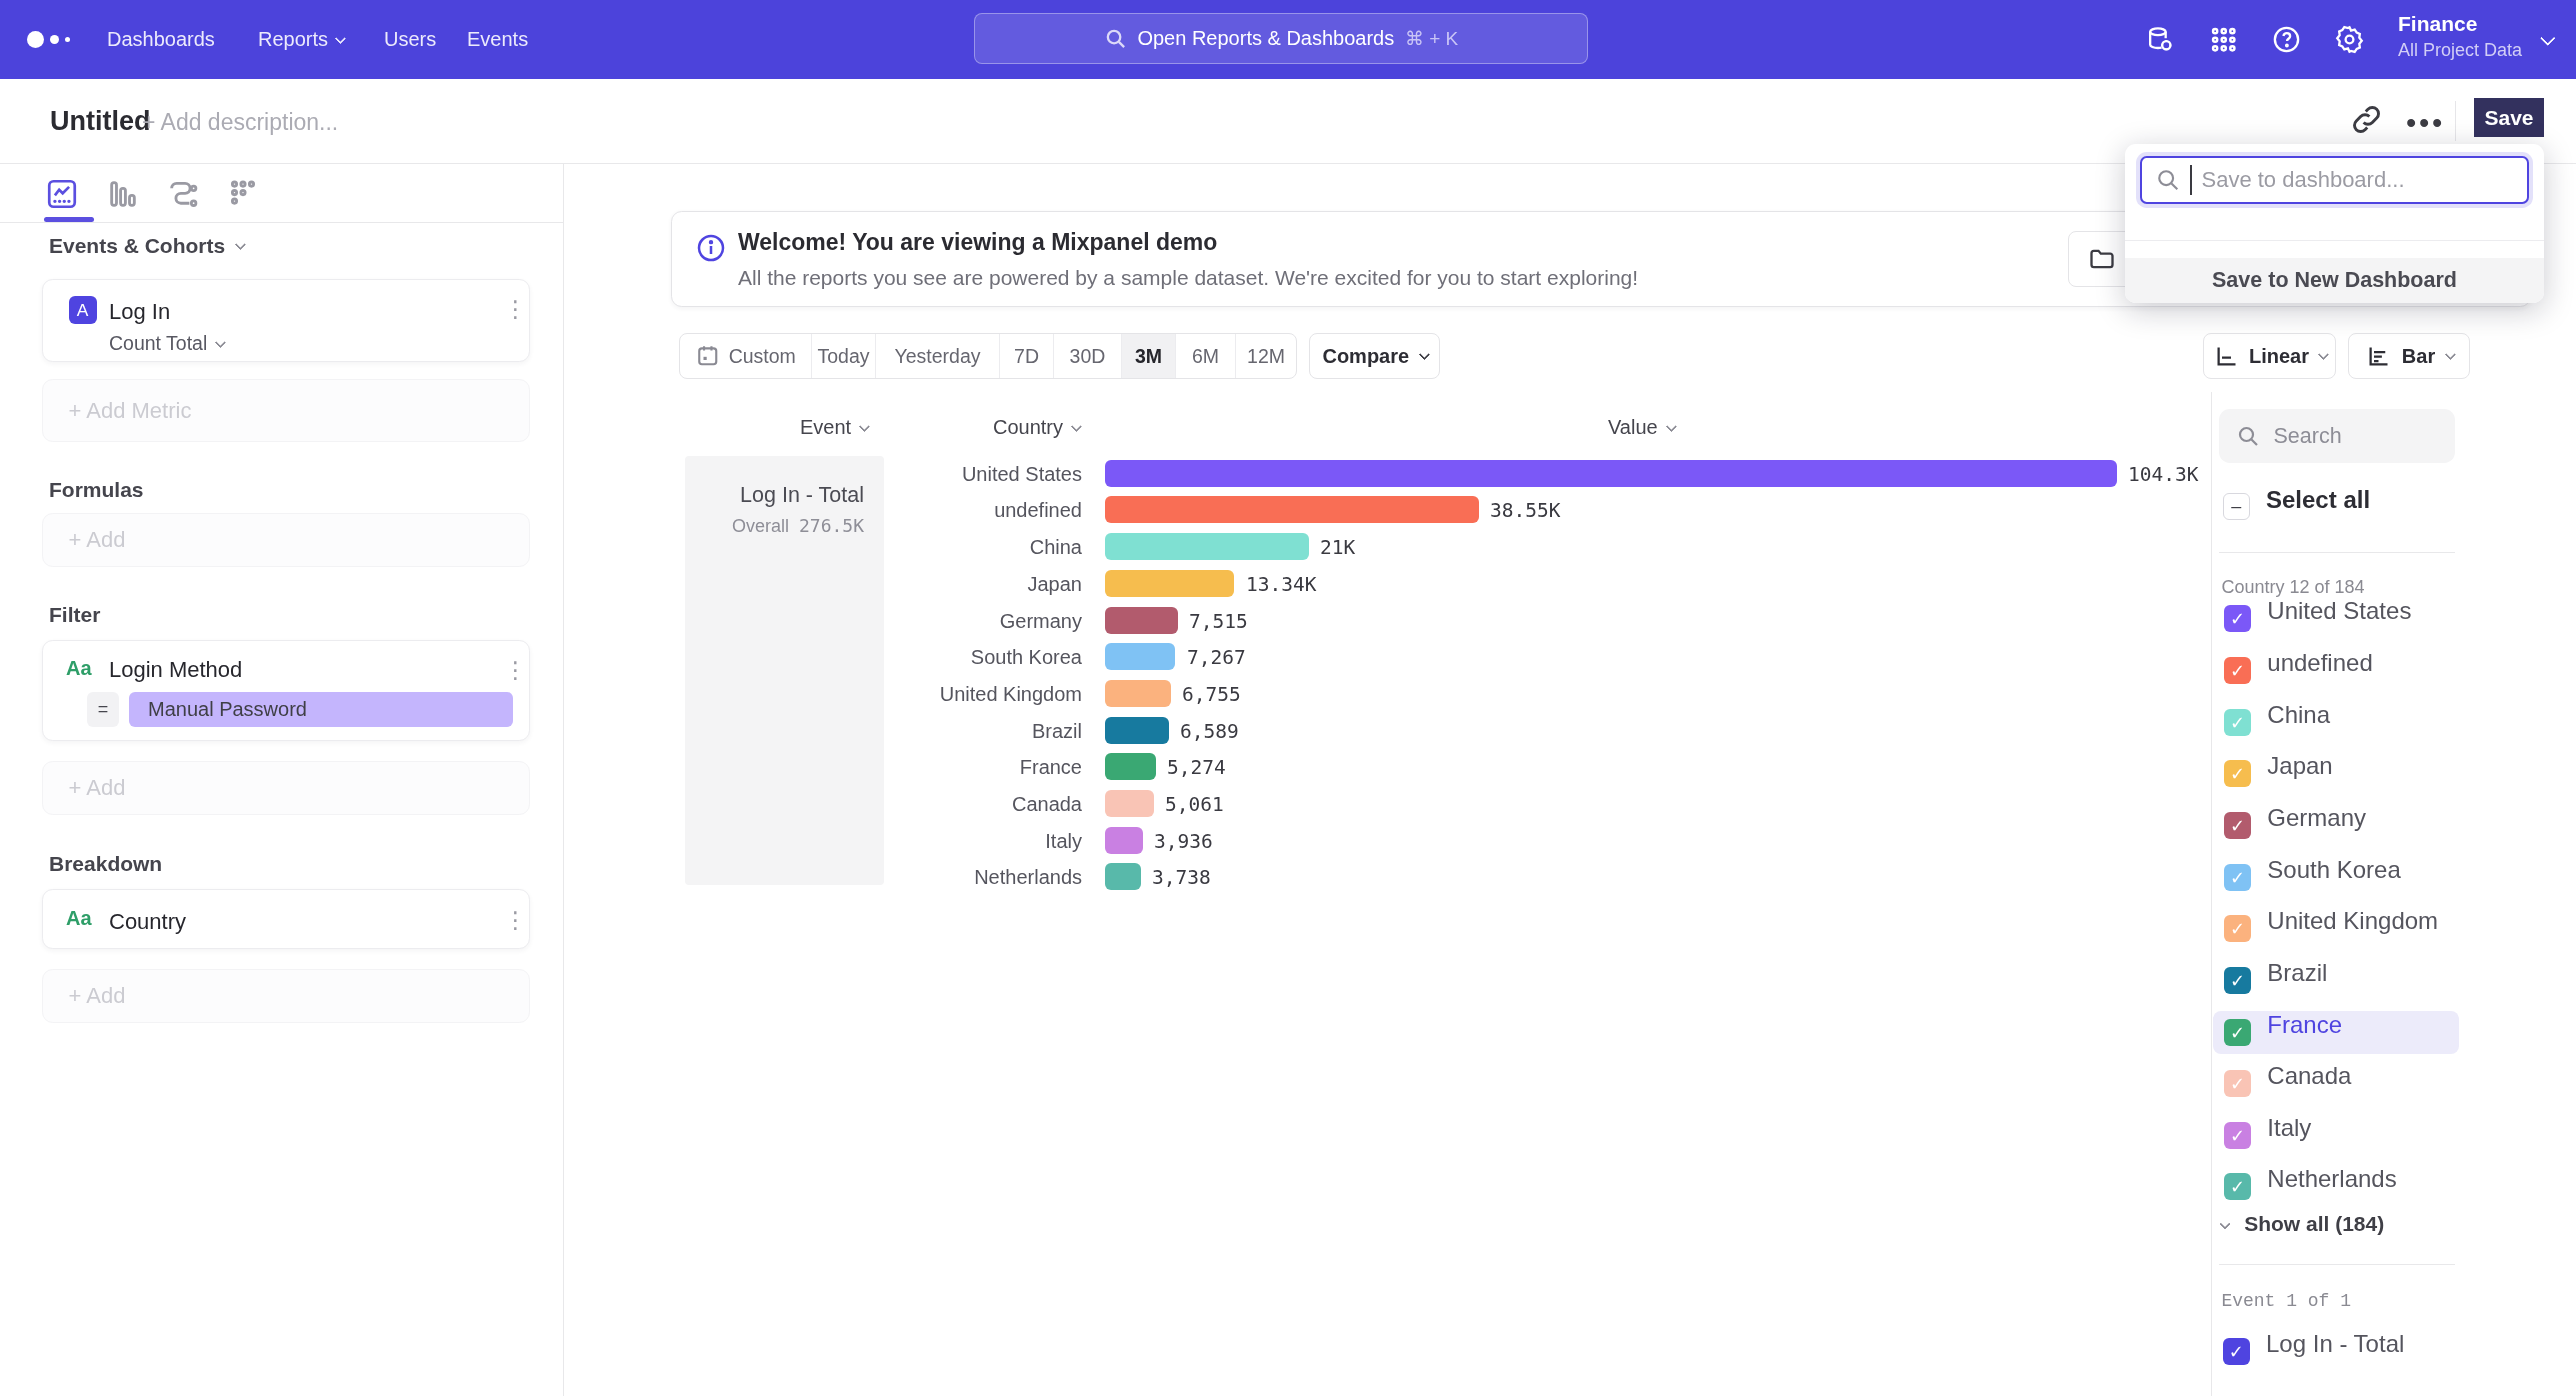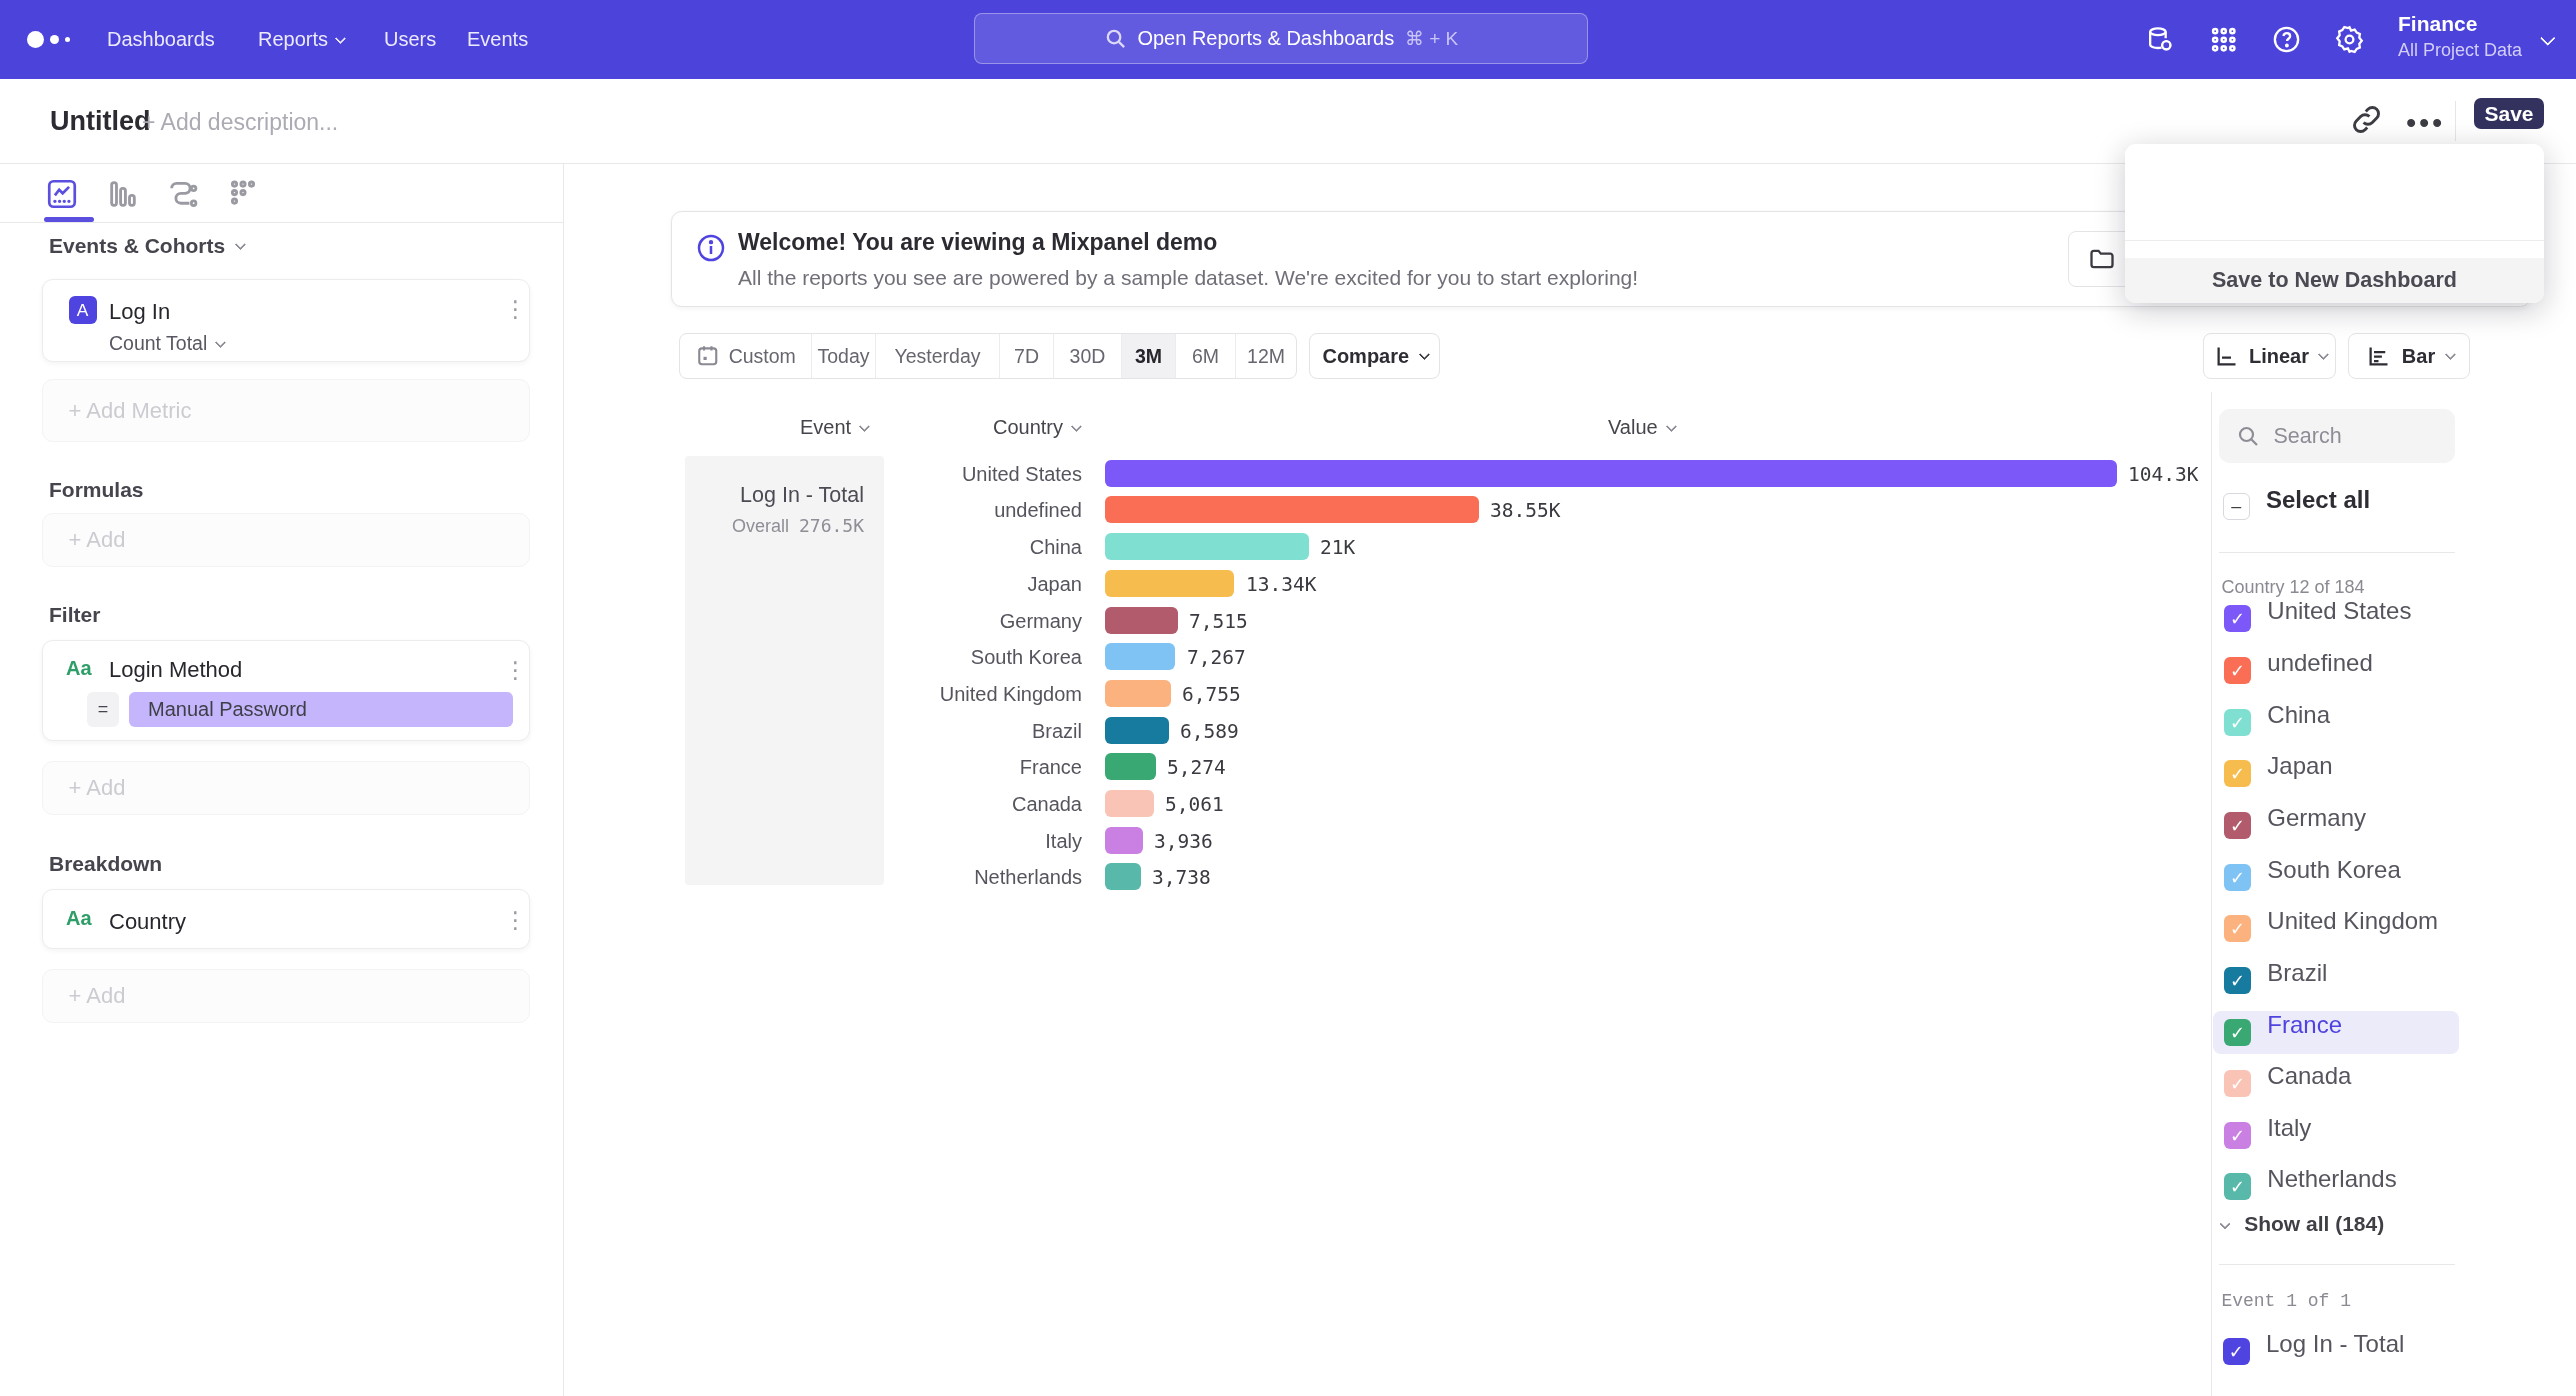--- a/index.html
+++ b/index.html
@@ -24,22 +24,22 @@
   #project { position:absolute; left:2398px; top:12px; color:#fff; cursor:pointer; }
   #project .pname { font-size:21px; font-weight:700; }
   #project .penv  { font-size:18px; color:#d2cef6; margin-top:4px; }
 
   
   #titlerow { left:0; top:79px; width:2576px; height:85px; background:#fff; border-bottom:1.3px solid #e8e8ea; }
   #report-title { position:absolute; left:50px; top:27px; font-size:27px; font-weight:700; color:#2b2b31; }
   #add-desc { position:absolute; left:142px; top:29.5px; font-size:23px; color:#ababb3; }
   .hdr-ic { position:absolute; top:23px; color:#3c3c43; }
   #vdiv1 { position:absolute; left:2455px; top:21.5px; width:1.3px; height:40px; background:#e6e6e9; }
-  #save-btn { position:absolute; left:2474px; top:19px; width:70px; height:31px; background:#33315e;
-              border-radius:7px; color:#fff; font-size:21px; font-weight:600;
+  #save-btn { position:absolute; left:2474px; top:19px; width:70px; height:39px; background:#33315e;
+              border-radius:0; color:#fff; font-size:21px; font-weight:600;
               display:flex; align-items:center; justify-content:center; cursor:pointer; }
 
   
   #leftpanel { left:0; top:164px; width:564px; height:1232px; background:#fff; border-right:1.3px solid #e8e8ea; }
   #tabsrow { position:absolute; left:0; top:0; width:100%; height:59px; border-bottom:1.3px solid #e8e8ea; }
   .tab-ic { position:absolute; top:12px; width:35px; height:35px; display:flex; align-items:center; justify-content:center; cursor:pointer; }
   #tab-underline { position:absolute; left:44px; top:53px; width:50px; height:5.4px; border-radius:3.4px; background:#5b4fe0; }
   .sec-label { position:absolute; left:49px; font-size:21px; font-weight:700; color:#45454d;
                display:flex; align-items:center; gap:9.4px; }
   .card { position:absolute; left:42px; width:488px; background:#fff; border:1.3px solid #ececef;
@@ -530,16 +530,24 @@
   </div>
   <div class="rp-div" style="top:872px;"></div>
   <div class="rp-cap" style="top:899px;font-family:Liberation Mono, monospace;">Event 1 of 1</div>
   <div class="rp-row" style="top:938px;">
     <div class="cbx" id="event-cbx" style="top: 8px; background: rgb(79, 68, 224);">✓</div>
     <div class="lab">Log In - Total</div>
   </div>
 </div>
 
 <div class="abs" id="popover">
+  <div id="pop-input">
+    <svg width="25.5" height="25.5" viewBox="0 0 24 24" fill="none" stroke="#8d8d96" stroke-width="2">
+        <circle cx="10.5" cy="10.5" r="6.5"></circle>
+        <line x1="15.5" y1="15.5" x2="21" y2="21"></line>
+      </svg>
+    <span class="caret"></span>
+    <span>Save to dashboard...</span>
+  </div>
   <div id="pop-div"></div>
   <div id="pop-footer">Save to New Dashboard</div>
 </div>
 
 
 </body></html>

